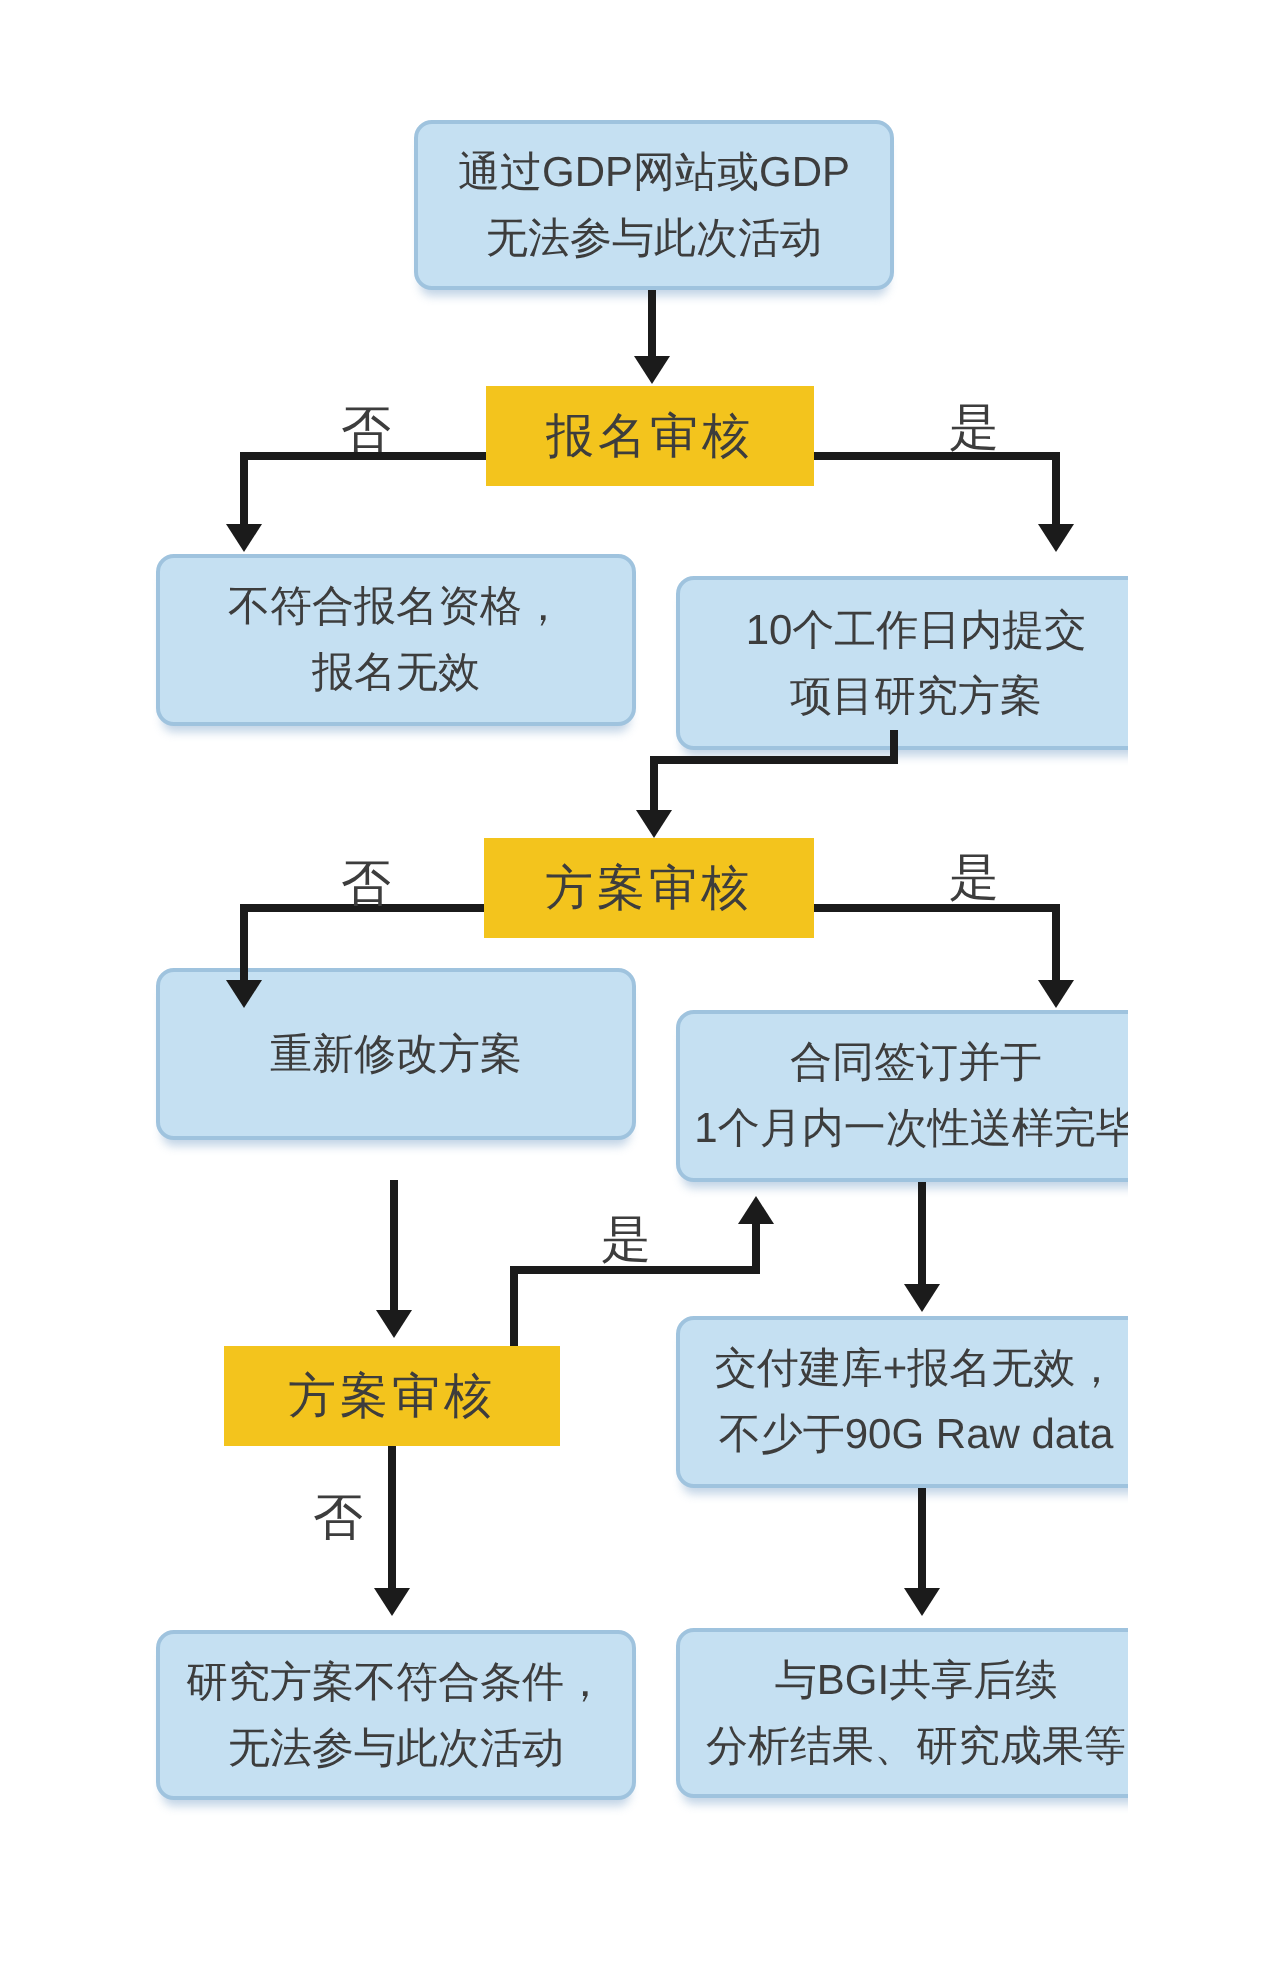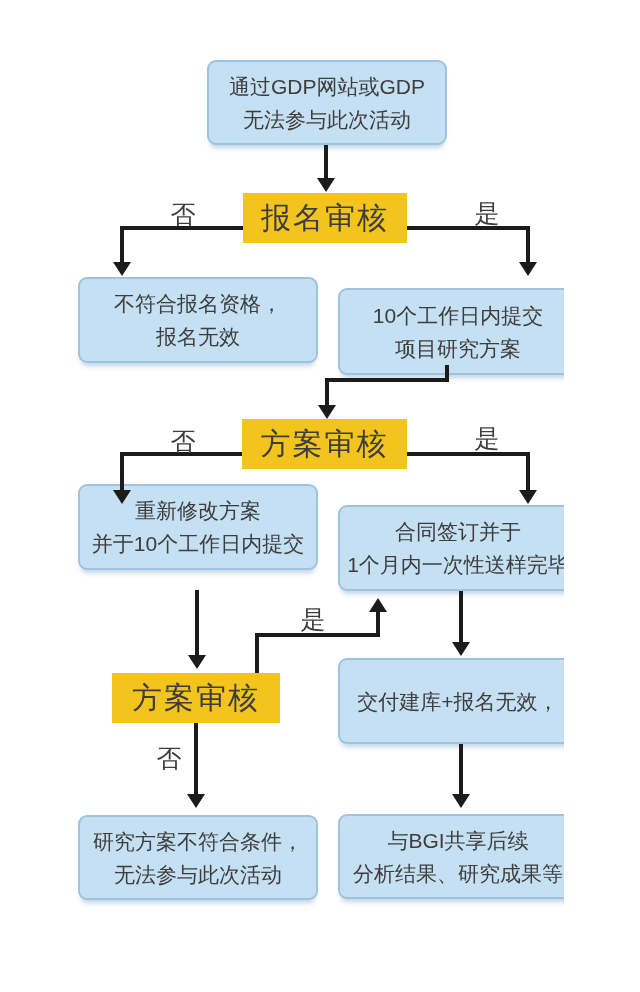--- a/index.html
+++ b/index.html
@@ -12,21 +12,21 @@
   .canvas{position:relative;width:564px;height:992px;background:var(--bg);overflow:hidden}
   .pbox{
     position:absolute;background:var(--box-fill);border:2px solid var(--box-border);
     border-radius:9px;display:flex;flex-direction:column;align-items:center;justify-content:center;
     color:var(--text-color);font-size:21px;line-height:33px;text-align:center;
     box-shadow:0 6px 5px -3px rgba(120,160,200,.45);
   }
   .dbox{
     position:absolute;background:var(--decision-fill);
     display:flex;align-items:center;justify-content:center;
-    color:var(--text-color);font-size:30px;letter-spacing:2px;
+    color:var(--text-color);font-size:24px;letter-spacing:2px;
   }
   .hline,.vline{position:absolute;background:var(--line-color)}
   .hline{height:4px}
   .vline{width:4px}
   .arr-d{position:absolute;width:0;height:0;border-left:9px solid transparent;border-right:9px solid transparent;border-top:14px solid var(--line-color)}
   .arr-u{position:absolute;width:0;height:0;border-left:9px solid transparent;border-right:9px solid transparent;border-bottom:14px solid var(--line-color)}
   .elabel{position:absolute;color:var(--text-color);font-size:25px;text-align:center;width:46px}
 </style>
 </head>
 <body>
@@ -43,30 +43,30 @@
     <span>报名无效</span>
   </div>
 
   <div class="pbox" style="left:338px;top:288px;width:240px;height:87px">
     <span>10个工作日内提交</span>
     <span>项目研究方案</span>
   </div>
 
   <div class="pbox" style="left:78px;top:484px;width:240px;height:86px">
     <span>重新修改方案</span>
-    <span>并于10个工作日内提交</span>
   </div>
 
   <div class="pbox" style="left:338px;top:505px;width:240px;height:86px">
     <span>合同签订并于</span>
     <span>1个月内一次性送样完毕</span>
   </div>
 
   <div class="pbox" style="left:338px;top:658px;width:240px;height:86px">
     <span>交付建库+报名无效，</span>
+    <span>不少于90G Raw data</span>
   </div>
 
   <div class="pbox" style="left:78px;top:815px;width:240px;height:85px">
     <span>研究方案不符合条件，</span>
     <span>无法参与此次活动</span>
   </div>
 
   <div class="pbox" style="left:338px;top:814px;width:240px;height:85px">
     <span>与BGI共享后续</span>
     <span>分析结果、研究成果等</span>

